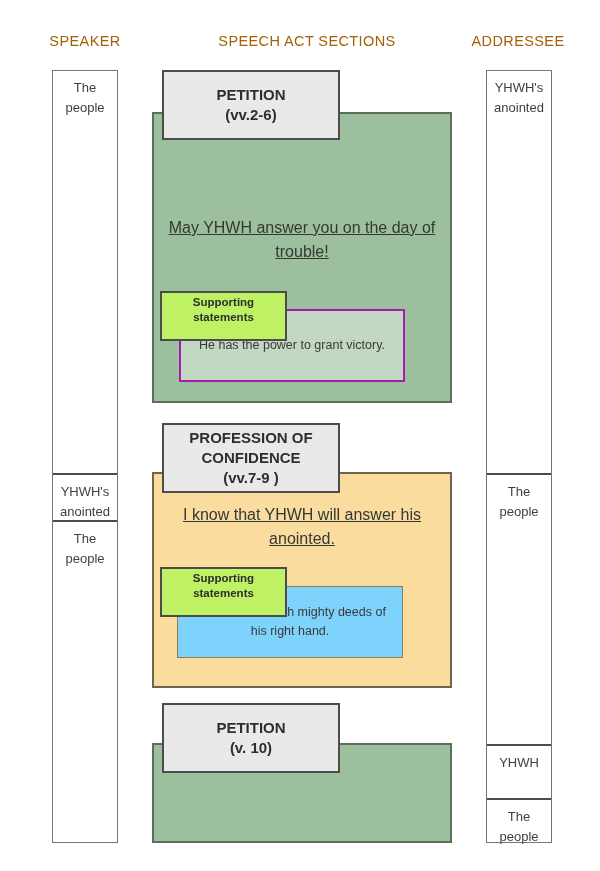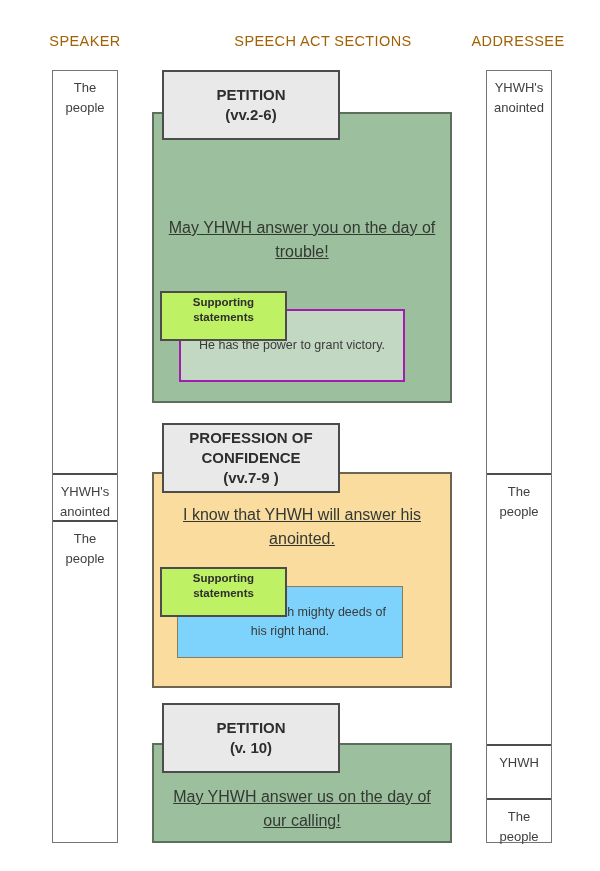--- a/index.html
+++ b/index.html
@@ -16,21 +16,21 @@
   .col-header {
     position: absolute;
     top: 33px;
     font-size: 14.5px;
     color: #a16207;
     letter-spacing: 0.4px;
     text-align: center;
     white-space: nowrap;
   }
   .hdr-speaker  { left: 25px;  width: 120px; }
-  .hdr-sections { left: 168px; width: 310px; }
+  .hdr-sections { left: 152px; width: 310px; }
   .hdr-addressee{ left: 458px; width: 120px; }
 
   
   .side-col {
     position: absolute;
     top: 70px;
     width: 66px;
     height: 773px;
     background: #ffffff;
     border: 1px solid #757575;
@@ -173,15 +173,14 @@
   <div class="sup-label" style="top:567px;">Supporting statements</div>
   <div class="inner-box inner-yellow" style="left:177px; top:586px; width:226px; height:72px;">
     <span>YHWH saves with mighty deeds of his right hand.</span>
   </div>
 
   <div class="section-box fill-green" style="top:743px; height:100px;"></div>
   <div class="head-box" style="top:703px;">
     <div>PETITION</div>
     <div>(v. 10)</div>
   </div>
-  <div class="statement" style="top:785px;">May YHWH answer us on the day of our calling!</div>
 
 </div>
 
 </body></html>

